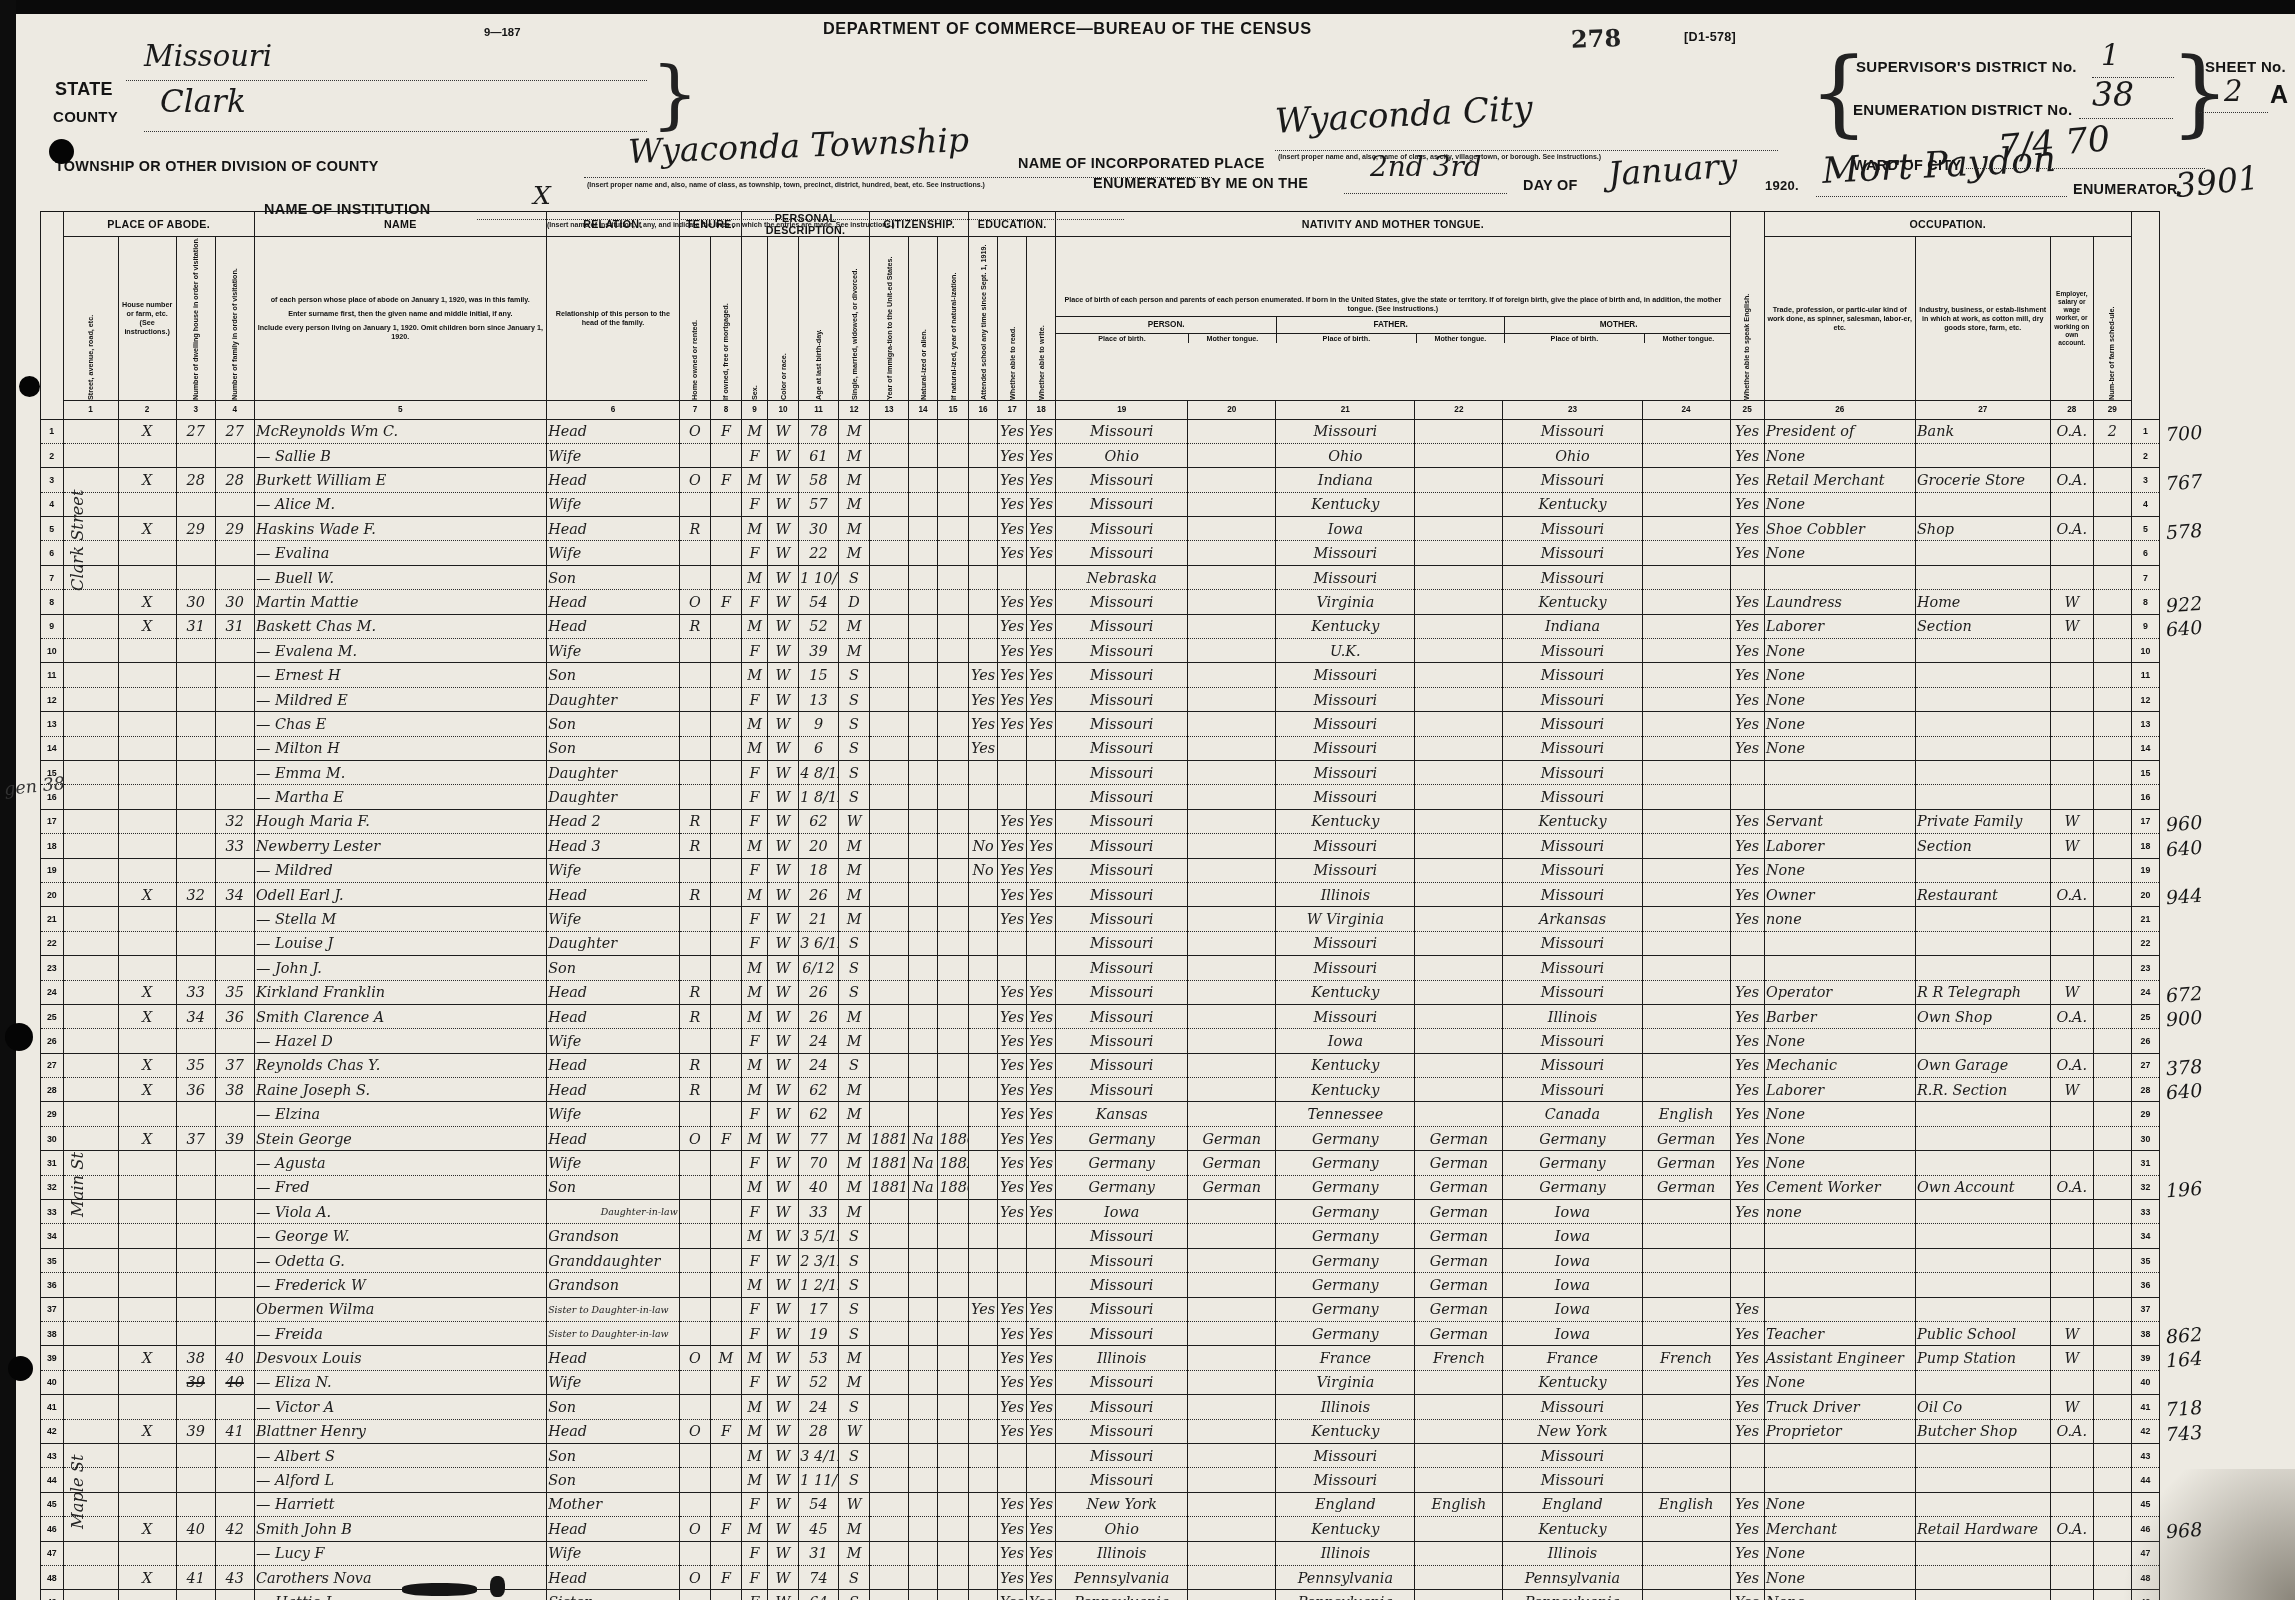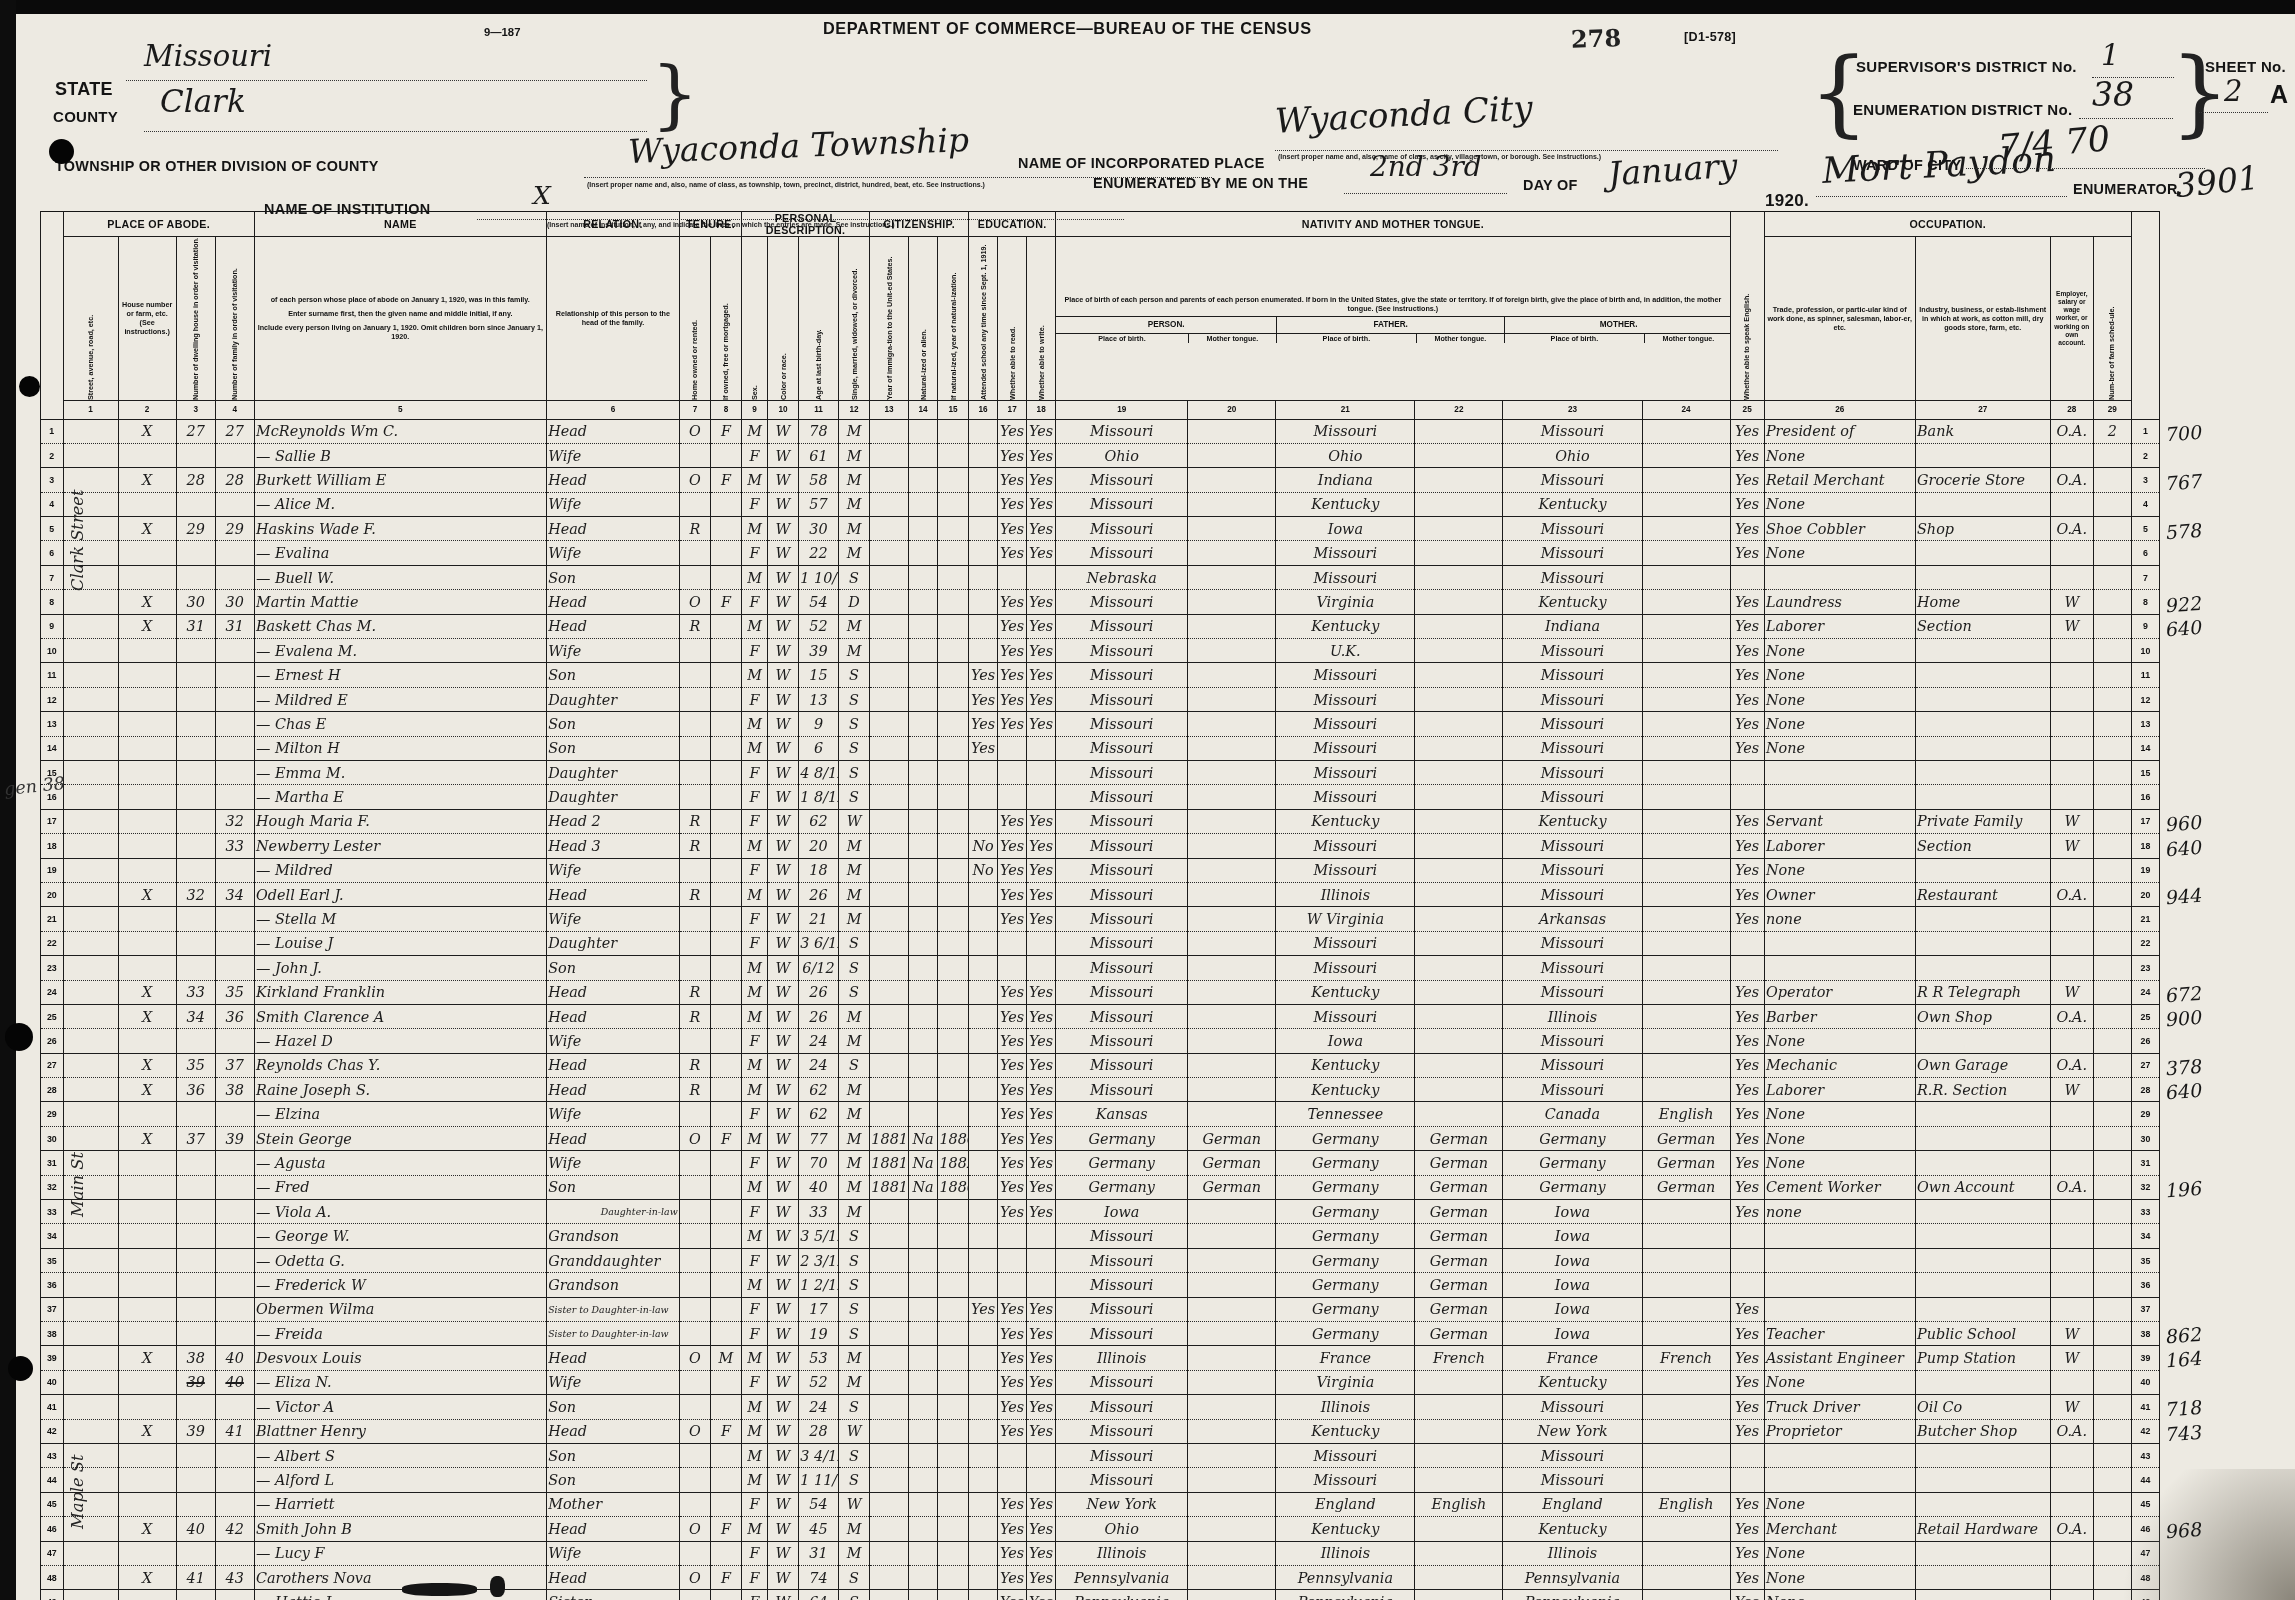--- a/index.html
+++ b/index.html
@@ -91,21 +91,21 @@
   <div class="pr lbl" style="left:1018px;top:131px;font-size:14.4px;margin-top:24px;">NAME OF INCORPORATED PLACE</div>
   <div class="hwbig" style="left:1275px;top:94px;font-size:34px;transform:rotate(-3deg);">Wyaconda  City</div>
   <div class="dots" style="left:1275px;top:150px;width:503px;"></div>
   <div class="pr fine" style="left:1278px;top:153px;width:515px;">(Insert proper name and, also, name of class, as city, village, town, or borough.   See instructions.)</div>
 
   <div class="pr lbl" style="left:1093px;top:175px;font-size:14.4px;">ENUMERATED BY ME ON THE</div>
   <div class="hwbig" style="left:1370px;top:150px;font-size:28px;">2nd  3rd</div>
   <div class="dots" style="left:1344px;top:193px;width:163px;"></div>
   <div class="pr lbl" style="left:1523px;top:177px;font-size:14.4px;">DAY OF</div>
   <div class="hwbig" style="left:1608px;top:150px;font-size:33px;transform:rotate(-4deg);">January</div>
-  <div class="pr lbl" style="left:1765px;top:178px;font-size:17px;margin-top:13px;">1920.</div>
+  <div class="pr lbl" style="left:1765px;top:178px;font-size:13px;">1920.</div>
   <div class="hwbig" style="left:1822px;top:144px;font-size:36px;transform:rotate(-3deg);">Mort Paydon</div>
   <div class="dots" style="left:1816px;top:196px;width:251px;"></div>
   <div class="pr lbl" style="left:2073px;top:181px;font-size:14.4px;">ENUMERATOR.</div>
   <div class="hwbig" style="left:2175px;top:162px;font-size:33px;transform:rotate(-6deg);">3901</div>
 
   <div class="pr lbl" style="left:1853px;top:157px;font-size:14.4px;">WARD OF CITY</div>
   <div class="hwbig" style="left:1998px;top:123px;font-size:35px;transform:rotate(-5deg);">7/4 70</div>
   <div class="dots" style="left:1966px;top:168px;width:239px;"></div>
 
   <div class="brace" style="left:1809px;top:38px;font-size:94px;">{</div>

